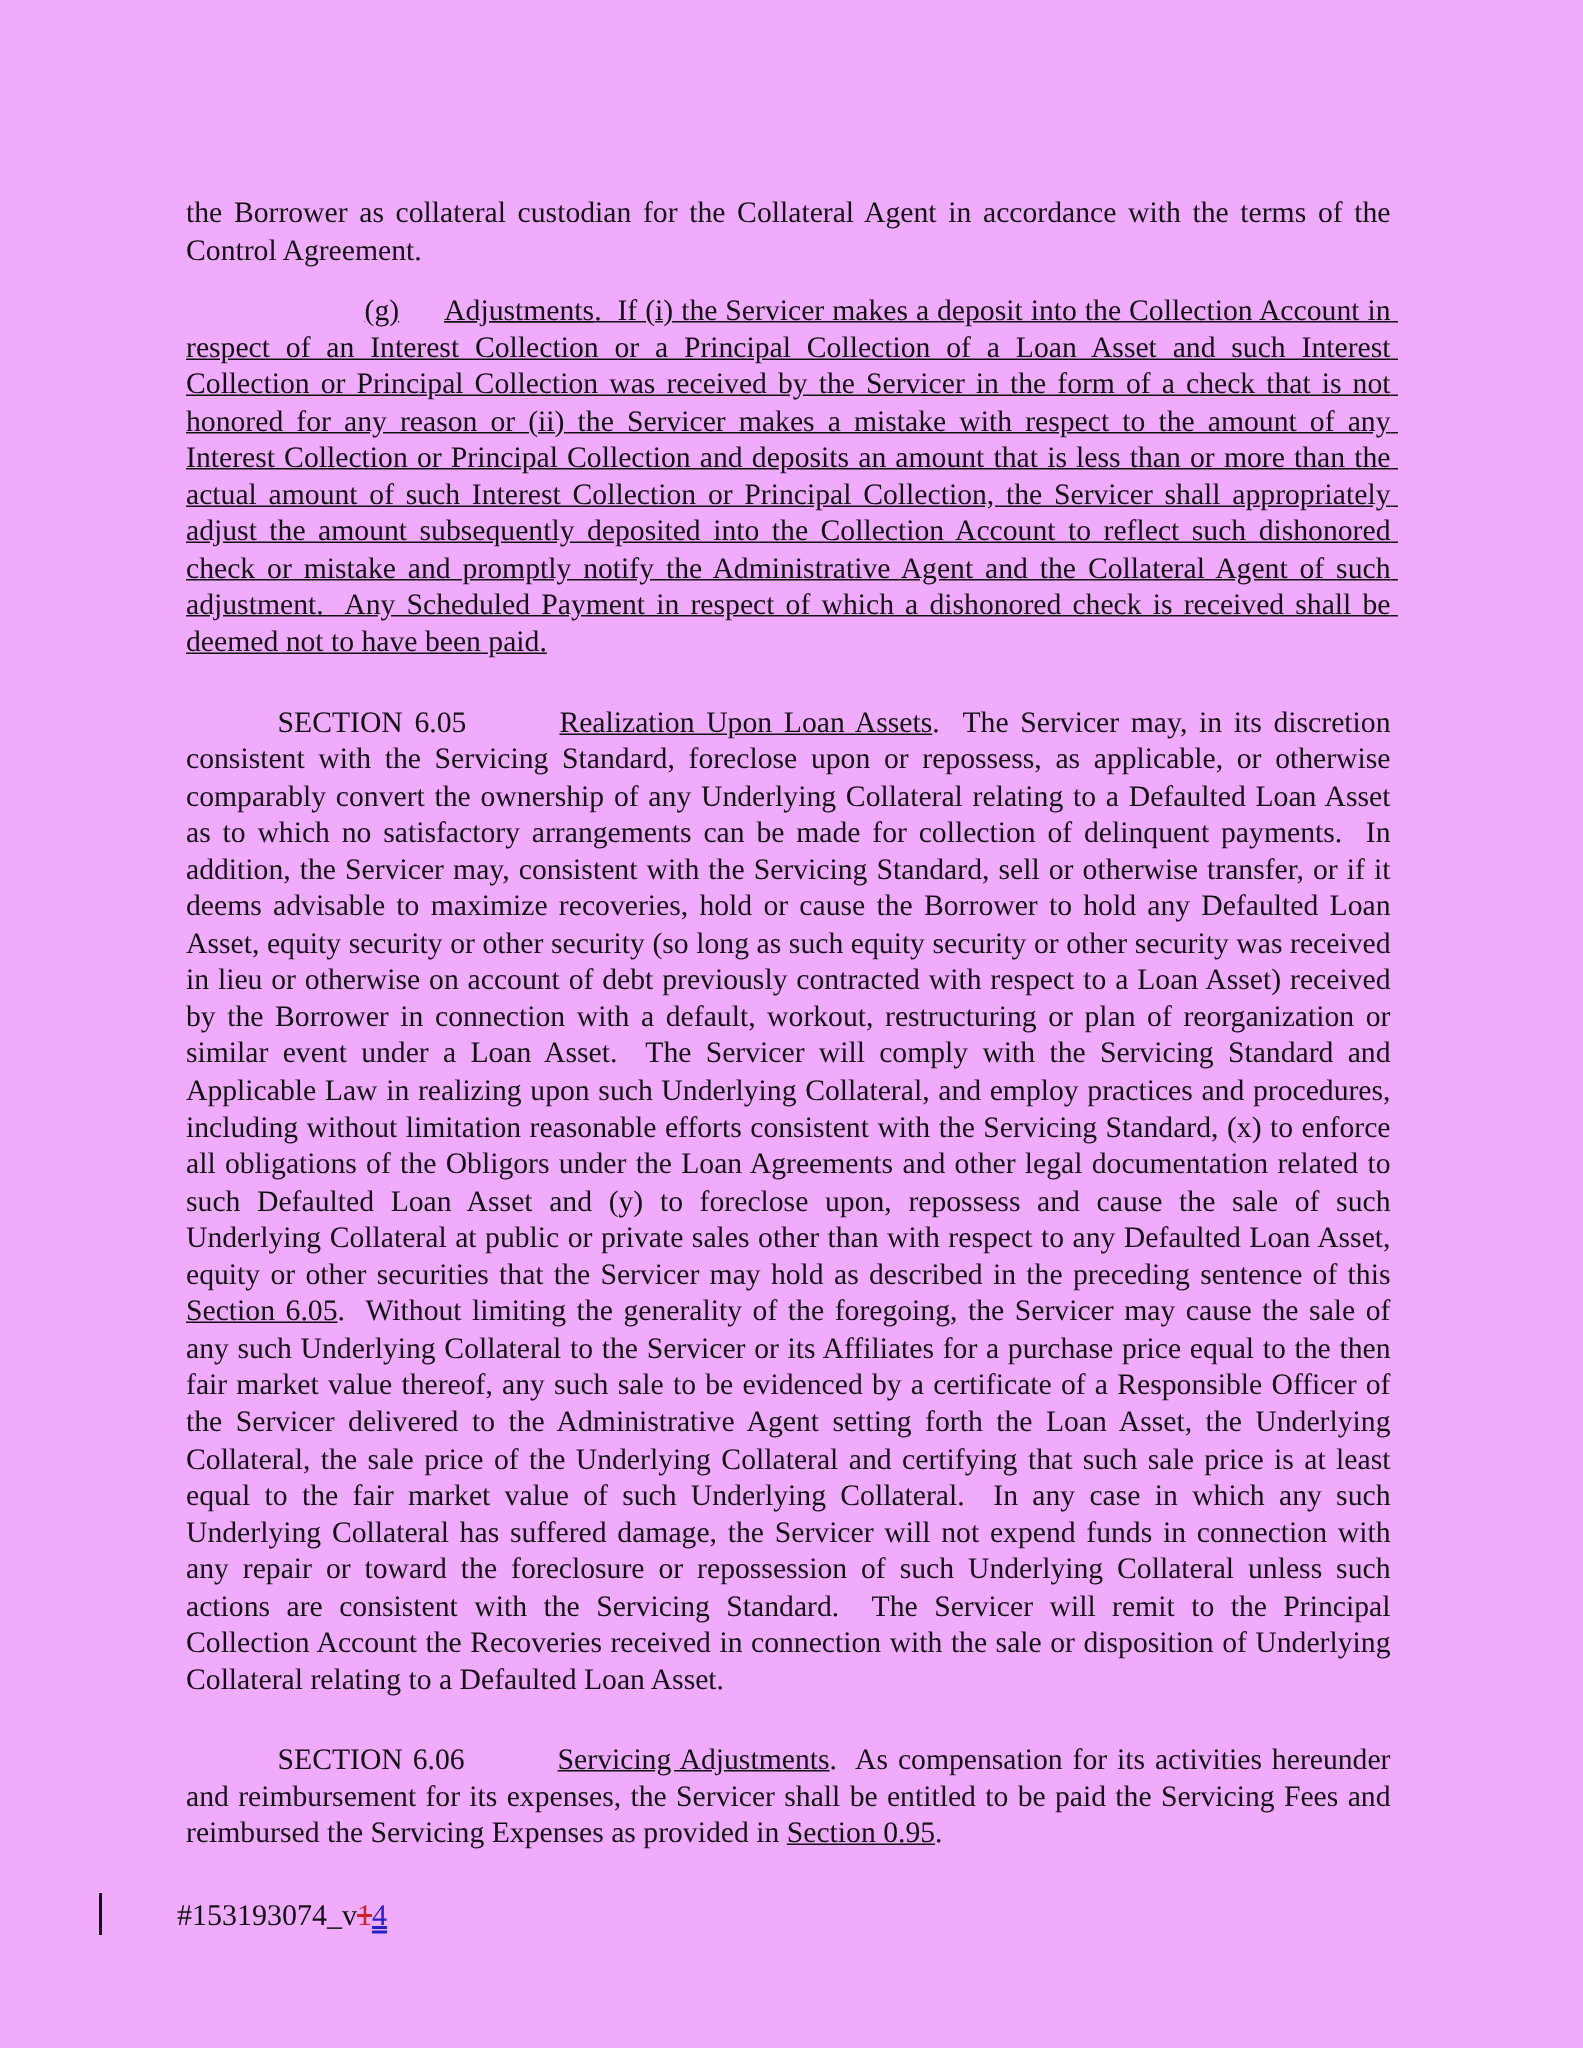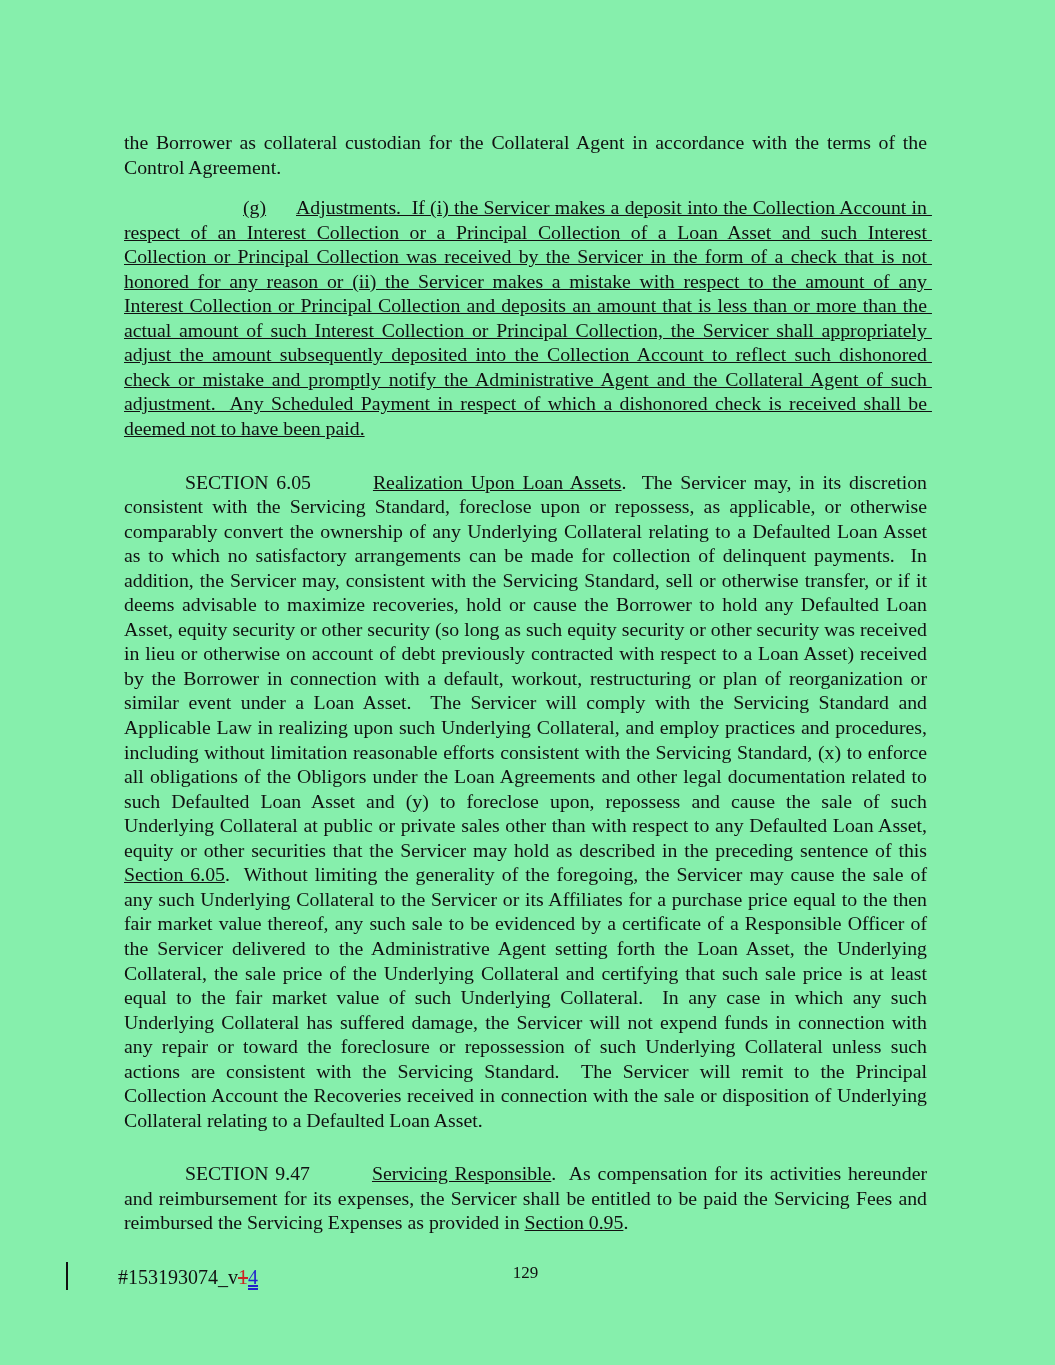--- a/index.html
+++ b/index.html
@@ -4,21 +4,21 @@
 <style>
   html, body {
     margin: 0;
     padding: 0;
     background: #ffffff;
   }
   .page {
     position: relative;
     width: 1055px;
     height: 1365px;
-    background: #86efac;
+    background: #f0abfc;
     font-family: "Liberation Serif", "DejaVu Serif", serif;
     color: #111111;
     overflow: hidden;
   }
   .content {
     position: absolute;
     left: 124px;
     top: 130px;
     width: 803px;
     font-size: 19.8px;
@@ -72,21 +72,20 @@
 <body>
 
 <div class="page">
   <div class="content">
     <p class="para"><span>the Borrower as collateral custodian for the Collateral Agent in accordance with the terms of the Control Agreement.</span></p>
 
     <p class="para indent-deep"><span>(g)</span><span class="tab tab-sm"></span><span class="u">Adjustments</span><span>.  If (i) the Servicer makes a deposit into the Collection Account in respect of an Interest Collection or a Principal Collection of a Loan Asset and such Interest Collection or Principal Collection was received by the Servicer in the form of a check that is not honored for any reason or (ii) the Servicer makes a mistake with respect to the amount of any Interest Collection or Principal Collection and deposits an amount that is less than or more than the actual amount of such Interest Collection or Principal Collection, the Servicer shall appropriately adjust the amount subsequently deposited into the Collection Account to reflect such dishonored check or mistake and promptly notify the Administrative Agent and the Collateral Agent of such adjustment.  Any Scheduled Payment in respect of which a dishonored check is received shall be deemed not to have been paid.</span></p>
 
     <p class="para indent-half"><span>SECTION 6.05</span><span class="tab tab-md"></span><span class="u">Realization Upon Loan Assets</span><span>.  The Servicer may, in its discretion consistent with the Servicing Standard, foreclose upon or repossess, as applicable, or otherwise comparably convert the ownership of any Underlying Collateral relating to a Defaulted Loan Asset as to which no satisfactory arrangements can be made for collection of delinquent payments.  In addition, the Servicer may, consistent with the Servicing Standard, sell or otherwise transfer, or if it deems advisable to maximize recoveries, hold or cause the Borrower to hold any Defaulted Loan Asset, equity security or other security (so long as such equity security or other security was received in lieu or otherwise on account of debt previously contracted with respect to a Loan Asset) received by the Borrower in connection with a default, workout, restructuring or plan of reorganization or similar event under a Loan Asset.  The Servicer will comply with the Servicing Standard and Applicable Law in realizing upon such Underlying Collateral, and employ practices and procedures, including without limitation reasonable efforts consistent with the Servicing Standard, (x) to enforce all obligations of the Obligors under the Loan Agreements and other legal documentation related to such Defaulted Loan Asset and (y) to foreclose upon, repossess and cause the sale of such Underlying Collateral at public or private sales other than with respect to any Defaulted Loan Asset, equity or other securities that the Servicer may hold as described in the preceding sentence of this </span><span class="u">Section 6.05</span><span>.  Without limiting the generality of the foregoing, the Servicer may cause the sale of any such Underlying Collateral to the Servicer or its Affiliates for a purchase price equal to the then fair market value thereof, any such sale to be evidenced by a certificate of a Responsible Officer of the Servicer delivered to the Administrative Agent setting forth the Loan Asset, the Underlying Collateral, the sale price of the Underlying Collateral and certifying that such sale price is at least equal to the fair market value of such Underlying Collateral.  In any case in which any such Underlying Collateral has suffered damage, the Servicer will not expend funds in connection with any repair or toward the foreclosure or repossession of such Underlying Collateral unless such actions are consistent with the Servicing Standard.  The Servicer will remit to the Principal Collection Account the Recoveries received in connection with the sale or disposition of Underlying Collateral relating to a Defaulted Loan Asset.</span></p>
 
-    <p class="para indent-half"><span>SECTION 9.47</span><span class="tab tab-md"></span><span class="u">Servicing Responsible</span><span>.  As compensation for its activities hereunder and reimbursement for its expenses, the Servicer shall be entitled to be paid the Servicing Fees and reimbursed the Servicing Expenses as provided in </span><span class="u">Section 0.95</span><span>.</span></p>
+    <p class="para indent-half"><span>SECTION 6.06</span><span class="tab tab-md"></span><span class="u">Servicing Adjustments</span><span>.  As compensation for its activities hereunder and reimbursement for its expenses, the Servicer shall be entitled to be paid the Servicing Fees and reimbursed the Servicing Expenses as provided in </span><span class="u">Section 0.95</span><span>.</span></p>
   </div>
 
   <div class="change-bar"></div>
 
   <div class="footer-docid"><span>#153193074_v</span><span class="del">1</span><span class="ins">4</span></div>
 
-  <div class="footer-page"><span>129</span></div>
 </div>
 
 </body></html>

